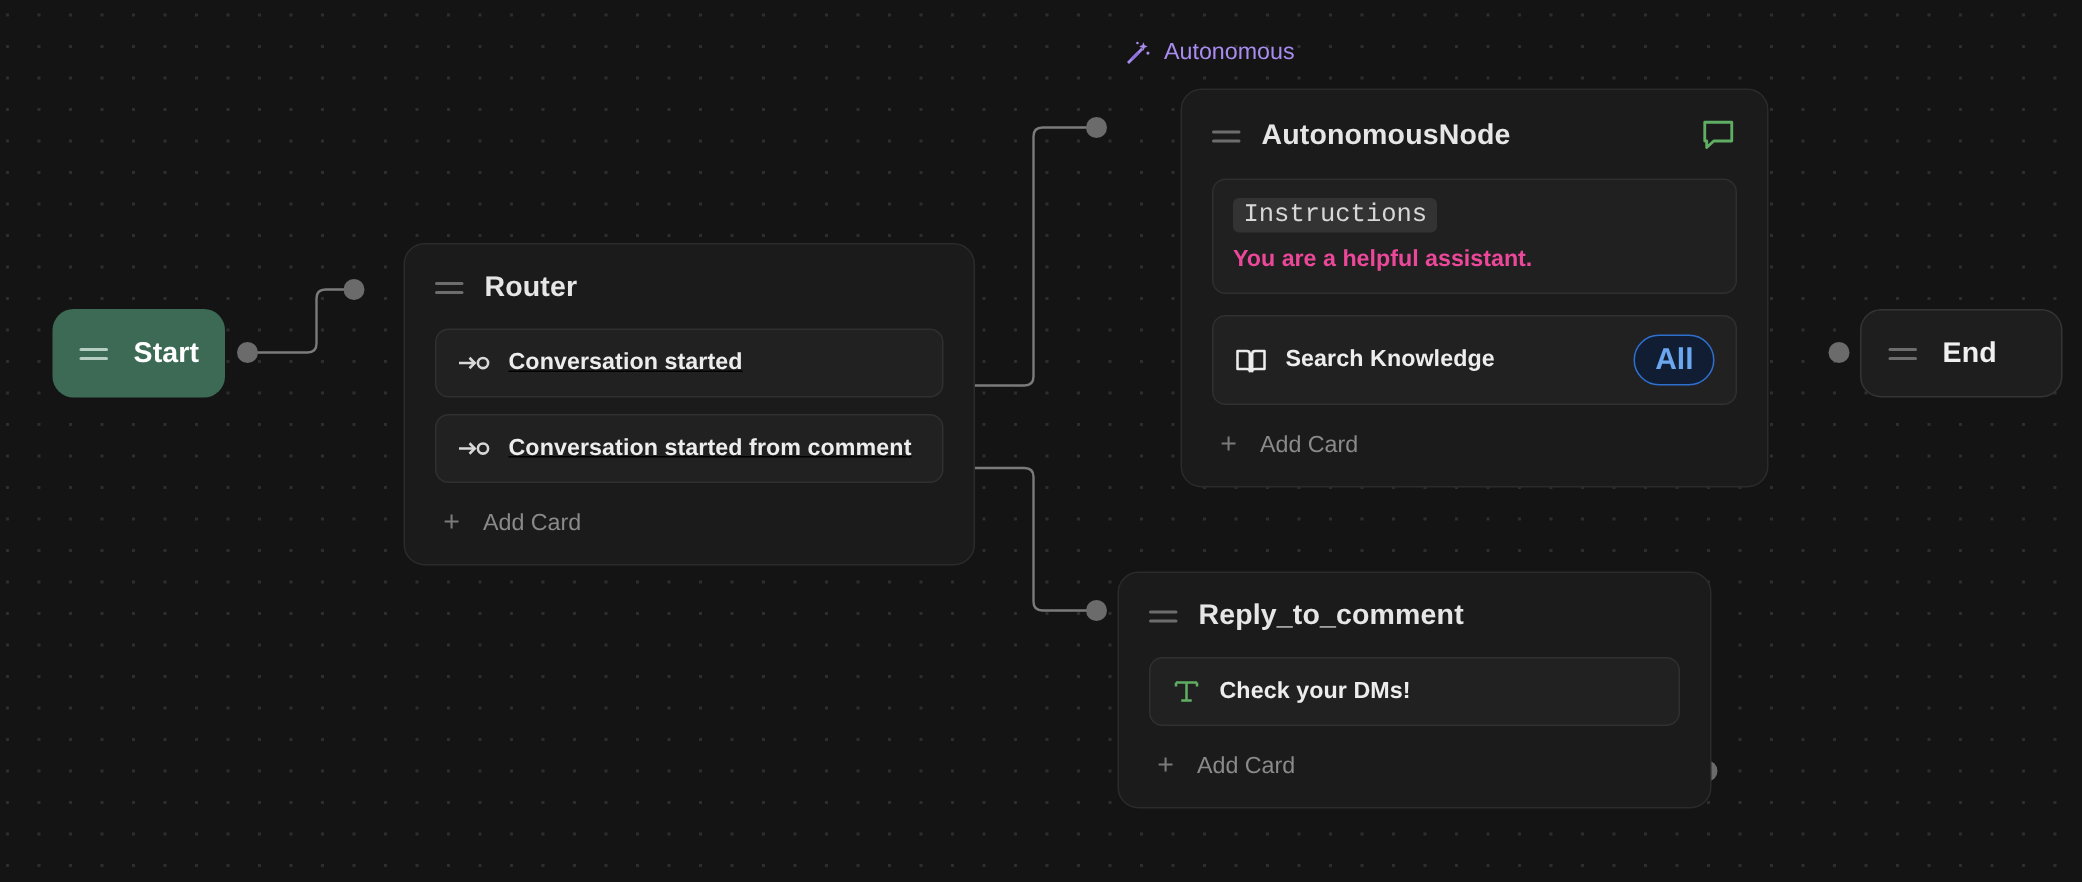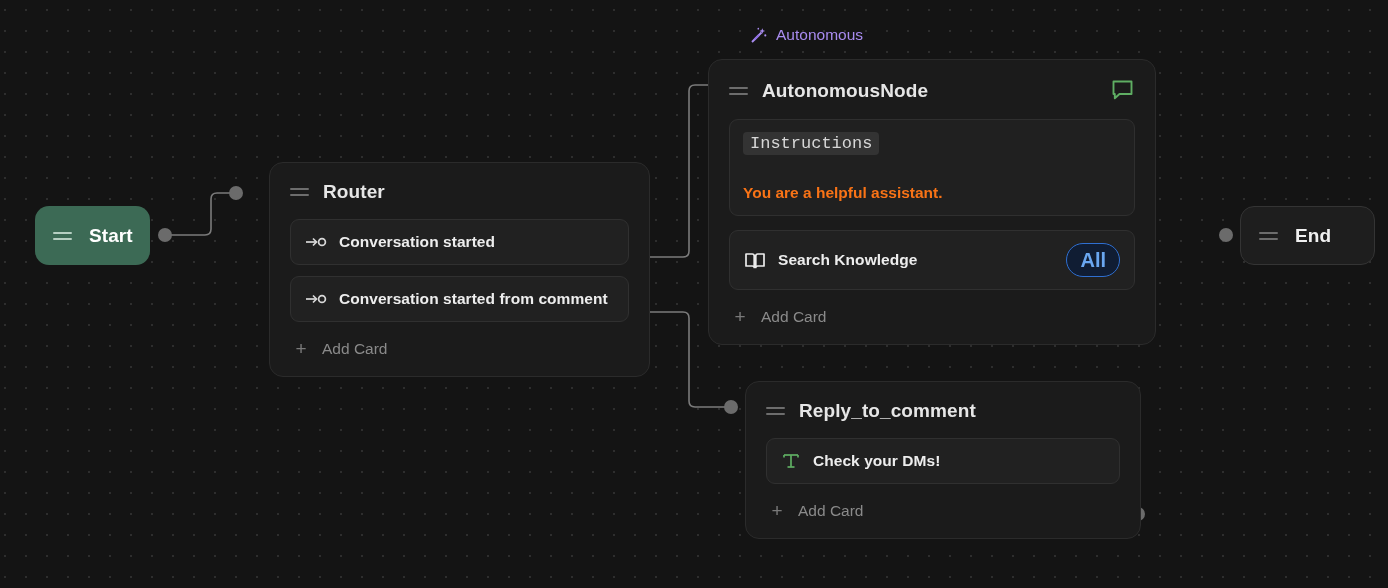--- a/index.html
+++ b/index.html
@@ -143,41 +143,41 @@
   }
   #node-end .node-title { font-size: 19px; color: #f0f0f0; }
 
   
   #node-router {
     left: 249px;
     top: 162px;
     width: 381px;
     margin-left: 20px;
   }
-  .router-card { padding: 13px 14px; }
+  .router-card { padding: 13px 14px; text-decoration: underline; }
   .arrow-port-icon { flex: 0 0 auto; }
 
   
   #autonomous-label {
     position: absolute;
     left: 750px;
     top: 26px;
     display: flex;
     align-items: center;
     gap: 9px;
     color: #a98cf0;
     font-size: 15.5px;
   }
   #autonomous-label .lbl { color: #a98cf0; }
 
   
   #node-autonomous {
-    left: 708px;
+    left: 787px;
     top: 59px;
-    width: 448px;
+    width: 392px;
   }
   .instructions-card {
     background: #202020;
     border: 1px solid #2f2f2f;
     border-radius: 9px;
     padding: 12px 13px 13px 13px;
     margin-bottom: 14px;
     display: block;
   }
   .instructions-chip {
@@ -185,23 +185,22 @@
     background: #333333;
     color: #d7d7d7;
     font-family: "Liberation Mono", monospace;
     font-size: 17px;
     padding: 2px 7px;
     border-radius: 4px;
     margin-bottom: 9px;
   }
   .instructions-text {
     font-size: 15.5px;
-    color: #f97316;
+    color: #ec4899;
     font-weight: bold;
-    margin-top: 20px;
   }
   .badge-all {
     margin-left: auto;
     background: #101d33;
     border: 1px solid #2f6fd0;
     color: #6aa7f0;
     font-size: 20px;
     font-weight: bold;
     border-radius: 999px;
     padding: 4px 13px;

